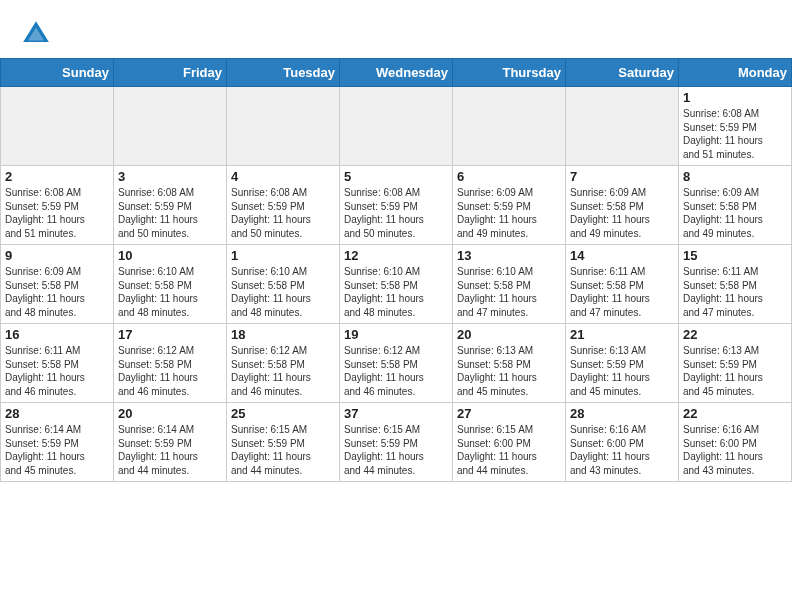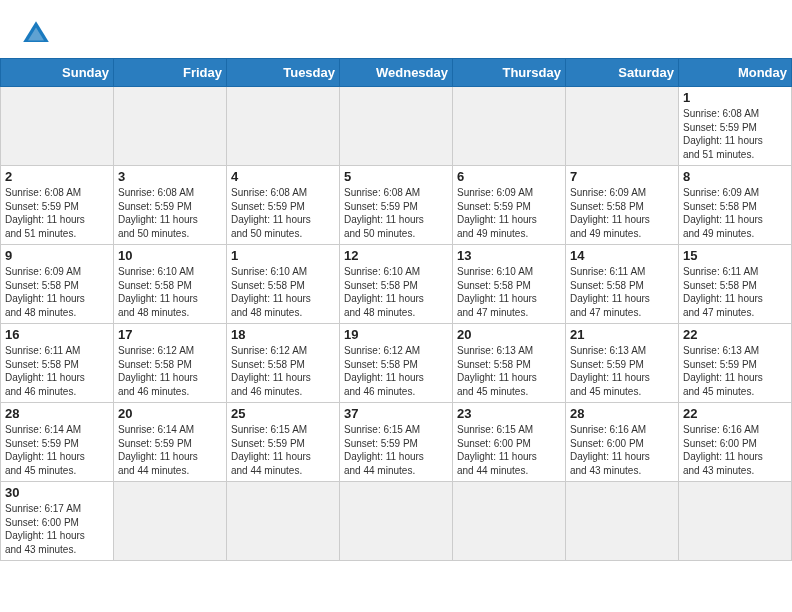--- a/index.html
+++ b/index.html
@@ -330,51 +330,36 @@
 and 44 minutes.</div>
           </td>
           <td>
             <span class="day-num">37</span>
             <div class="day-info" style="white-space: pre-line;">Sunrise: 6:15 AM
 Sunset: 5:59 PM
 Daylight: 11 hours
 and 44 minutes.</div>
           </td>
           <td>
-            <span class="day-num">23</span>
+            <span class="day-num">27</span>
             <div class="day-info" style="white-space: pre-line;">Sunrise: 6:15 AM
 Sunset: 6:00 PM
 Daylight: 11 hours
 and 44 minutes.</div>
           </td>
           <td>
             <span class="day-num">28</span>
             <div class="day-info" style="white-space: pre-line;">Sunrise: 6:16 AM
 Sunset: 6:00 PM
 Daylight: 11 hours
 and 43 minutes.</div>
           </td>
           <td>
             <span class="day-num">22</span>
             <div class="day-info" style="white-space: pre-line;">Sunrise: 6:16 AM
 Sunset: 6:00 PM
 Daylight: 11 hours
 and 43 minutes.</div>
           </td>
-        </tr>
-        <tr class="last-row">
-          <td>
-            <span class="day-num">30</span>
-            <div class="day-info" style="white-space: pre-line;">Sunrise: 6:17 AM
-Sunset: 6:00 PM
-Daylight: 11 hours
-and 43 minutes.</div>
-          </td>
-          <td class="empty"></td>
-          <td class="empty"></td>
-          <td class="empty"></td>
-          <td class="empty"></td>
-          <td class="empty"></td>
-          <td class="empty"></td>
         </tr>
       </tbody>
   </table>
 </div>
 
 </body></html>

